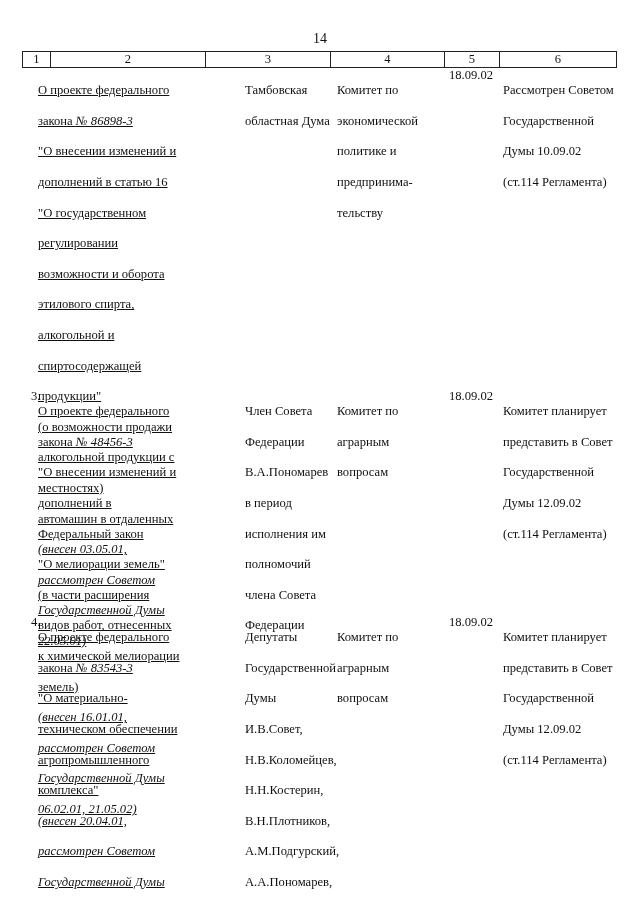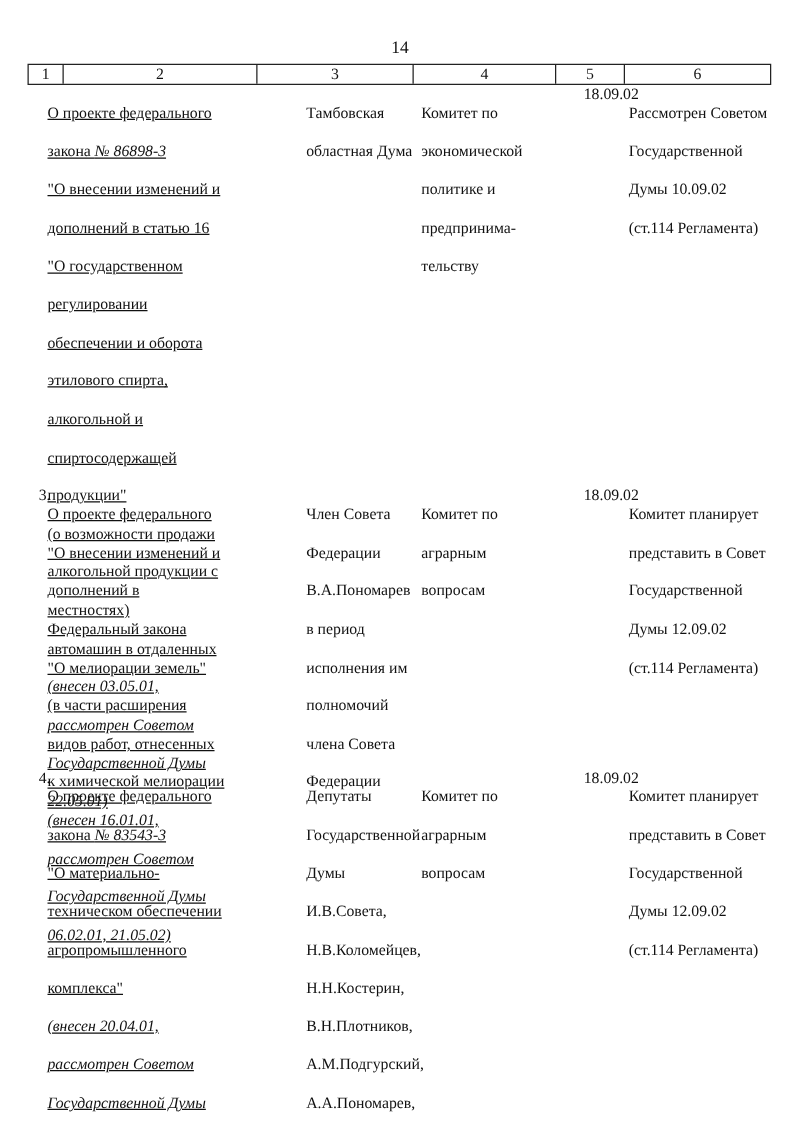--- a/index.html
+++ b/index.html
@@ -20,21 +20,21 @@
     text-align: center; border-right: 1.2px solid #222;
     line-height: 14px; font-size: 12.6px; box-sizing: border-box;
   }
   .header-row .hc:last-child { border-right: none; }
   .entry { position: absolute; left: 0; width: 640px; }
   .cell { position: absolute; top: 0; white-space: pre-line; }
   .c1 { left: 31px; width: 20px; }
   .c2 { left: 38px; width: 152px; text-decoration: underline; }
   .c3 { left: 209px; width: 122px; margin-left: 36px; }
   .c4 { left: 337px; width: 108px; }
-  .c5 { left: 467px; width: 50px; }
+  .c5 { left: 449px; width: 50px; }
   .c6 { left: 503px; width: 120px; }
   .it { font-style: italic; }
   .line { display: block; white-space: nowrap; }
 </style>
 </head>
 <body>
 
 <div class="page-number">14</div>
 
 <div class="header-row">
@@ -48,21 +48,21 @@
 
 <div class="entry" style="top:68px">
   <div class="cell c1"></div>
   <div class="cell c2">
     <span class="line">О проекте федерального</span>
     <span class="line"><span>закона </span><span class="it">№ 86898-3</span></span>
     <span class="line">"О внесении изменений и</span>
     <span class="line">дополнений в статью 16</span>
     <span class="line">"О государственном</span>
     <span class="line">регулировании</span>
-    <span class="line">обеспечении и оборота</span>
+    <span class="line">возможности и оборота</span>
     <span class="line">этилового спирта,</span>
     <span class="line">алкогольной и</span>
     <span class="line">спиртосодержащей</span>
     <span class="line">продукции"</span>
     <span class="line">(о возможности продажи</span>
     <span class="line">алкогольной продукции с</span>
     <span class="line">местностях)</span>
     <span class="line">автомашин в отдаленных</span>
     <span class="line it">(внесен 03.05.01,</span>
     <span class="line it">рассмотрен Советом</span>
@@ -86,27 +86,29 @@
     <span class="line">Государственной</span>
     <span class="line">Думы 10.09.02</span>
     <span class="line">(ст.114 Регламента)</span>
   </div>
 </div>
 
 <div class="entry" style="top:389px">
   <div class="cell c1">3.</div>
   <div class="cell c2">
     <span class="line">О проекте федерального</span>
+    <span class="line"><span>закона </span><span class="it">№ 48456-3</span></span>
     <span class="line">"О внесении изменений и</span>
     <span class="line">дополнений в</span>
-    <span class="line">Федеральный закона</span>
+    <span class="line">Федеральный закон</span>
     <span class="line">"О мелиорации земель"</span>
     <span class="line">(в части расширения</span>
     <span class="line">видов работ, отнесенных</span>
     <span class="line">к химической мелиорации</span>
+    <span class="line">земель)</span>
     <span class="line it">(внесен 16.01.01,</span>
     <span class="line it">рассмотрен Советом</span>
     <span class="line it">Государственной Думы</span>
     <span class="line it">06.02.01, 21.05.02)</span>
   </div>
   <div class="cell c3">
     <span class="line">Член Совета</span>
     <span class="line">Федерации</span>
     <span class="line">В.А.Пономарев</span>
     <span class="line">в период</span>
@@ -141,21 +143,21 @@
     <span class="line">комплекса"</span>
     <span class="line it">(внесен 20.04.01,</span>
     <span class="line it">рассмотрен Советом</span>
     <span class="line it">Государственной Думы</span>
     
   </div>
   <div class="cell c3">
     <span class="line">Депутаты</span>
     <span class="line">Государственной</span>
     <span class="line">Думы</span>
-    <span class="line">И.В.Совета,</span>
+    <span class="line">И.В.Совет,</span>
     <span class="line">Н.В.Коломейцев,</span>
     <span class="line">Н.Н.Костерин,</span>
     <span class="line">В.Н.Плотников,</span>
     <span class="line">А.М.Подгурский,</span>
     <span class="line">А.А.Пономарев,</span>
     
     
     
     
   </div>

